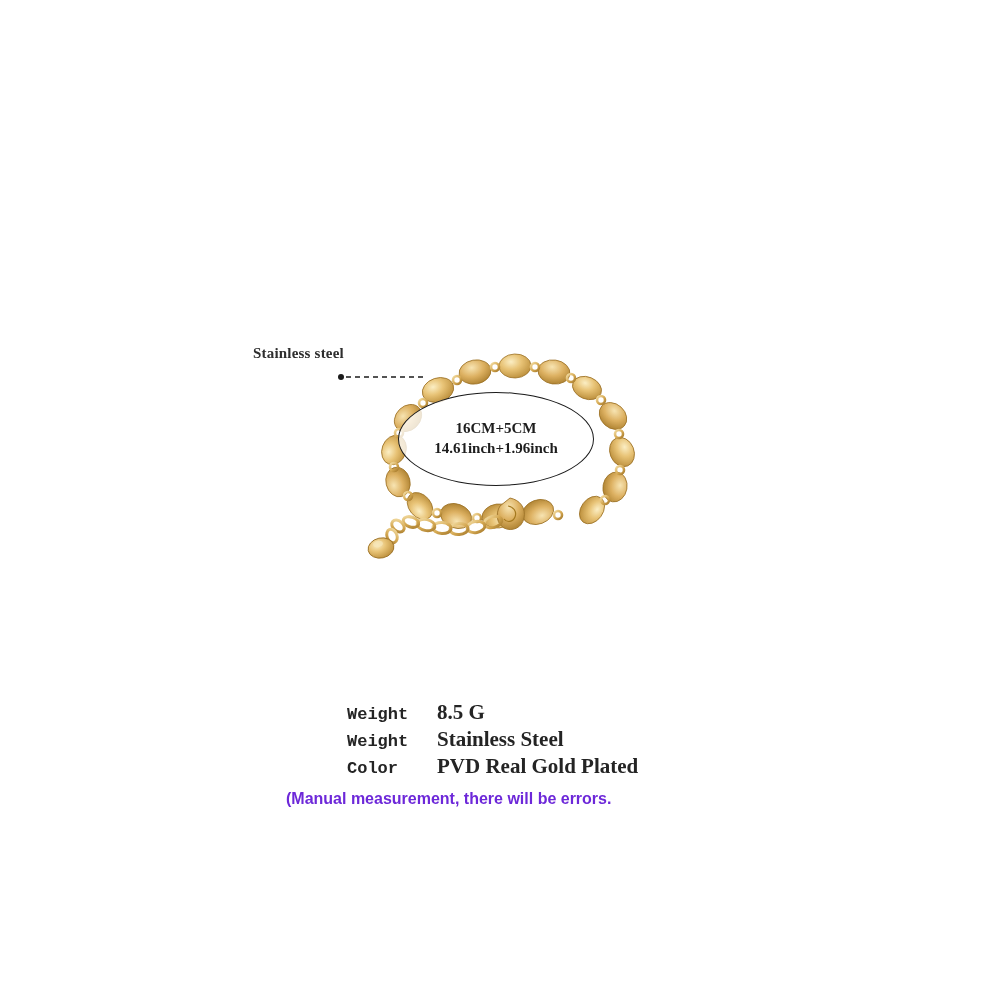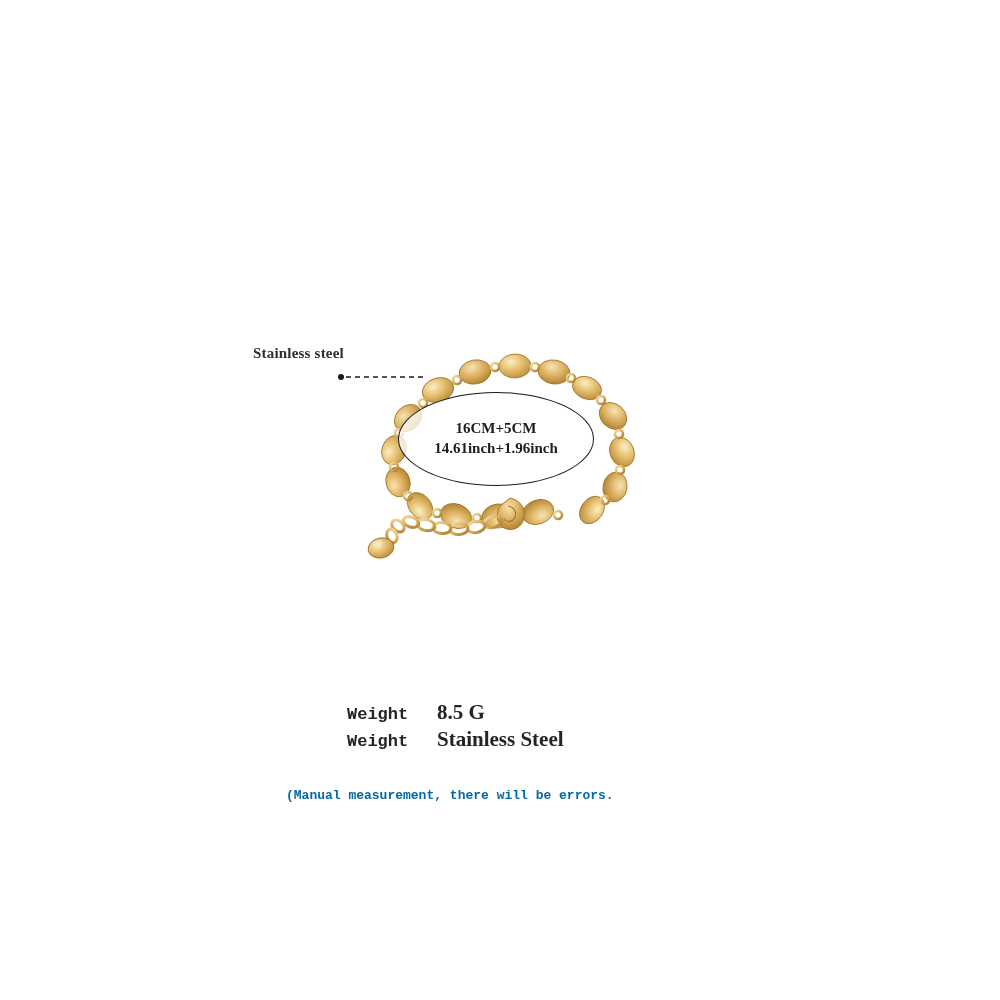--- a/index.html
+++ b/index.html
@@ -100,24 +100,24 @@
 
   
   .disclaimer {
     position: absolute;
     left: 286px;
     top: 786px;
     width: 470px;
   }
   .disclaimer p {
     margin: 0;
-    font-family: Liberation Mono, monospace;
-    font-size: 13px;
-    font-weight: 700;
-    color: #0369a1;
+    font-family: Liberation Sans, sans-serif;
+    font-size: 16px;
+    font-weight: 700;
+    color: #6d28d9;
     line-height: 1.58;
     white-space: nowrap;
   }
   .disclaimer p.l2 { padding-left: 6px; }
   .disclaimer p.l3 { padding-left: 0px; }
 </style>
 </head>
 <body>
 
 <div class="annot-label">Stainless steel</div>
@@ -235,17 +235,21 @@
 
 <div class="specs">
   <div class="spec-row">
     <div class="spec-key">Weight</div>
     <div class="spec-val">8.5 G</div>
   </div>
   <div class="spec-row">
     <div class="spec-key">Weight</div>
     <div class="spec-val">Stainless Steel</div>
   </div>
+  <div class="spec-row">
+    <div class="spec-key">Color</div>
+    <div class="spec-val">PVD Real Gold Plated</div>
+  </div>
 </div>
 
 <div class="disclaimer">
   <p class="l1">(Manual measurement, there will be errors.</p>
 </div>
 
 </body></html>

